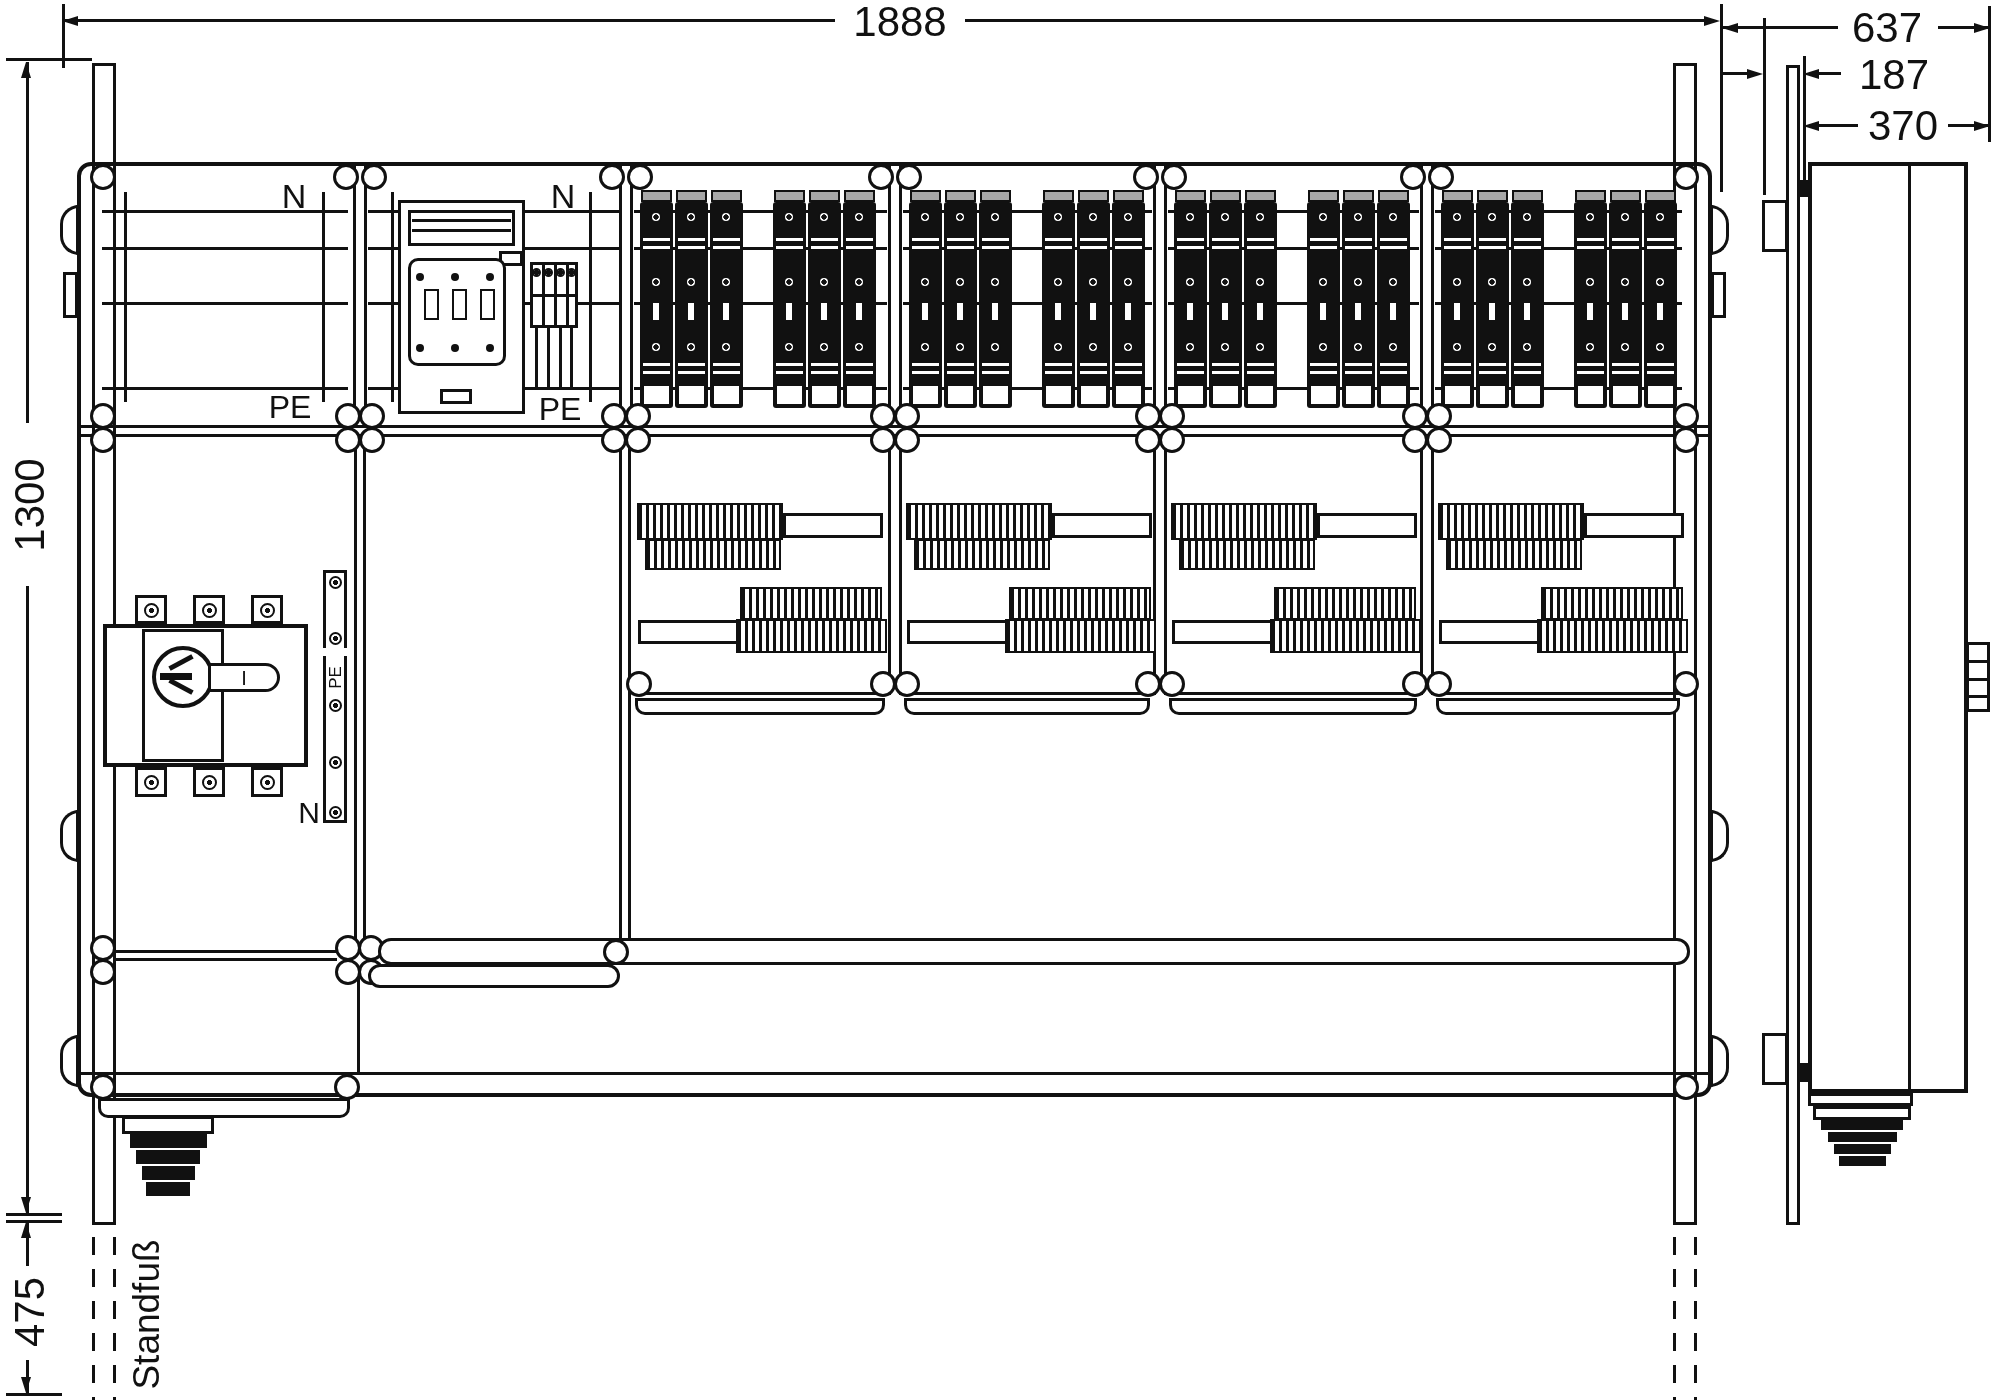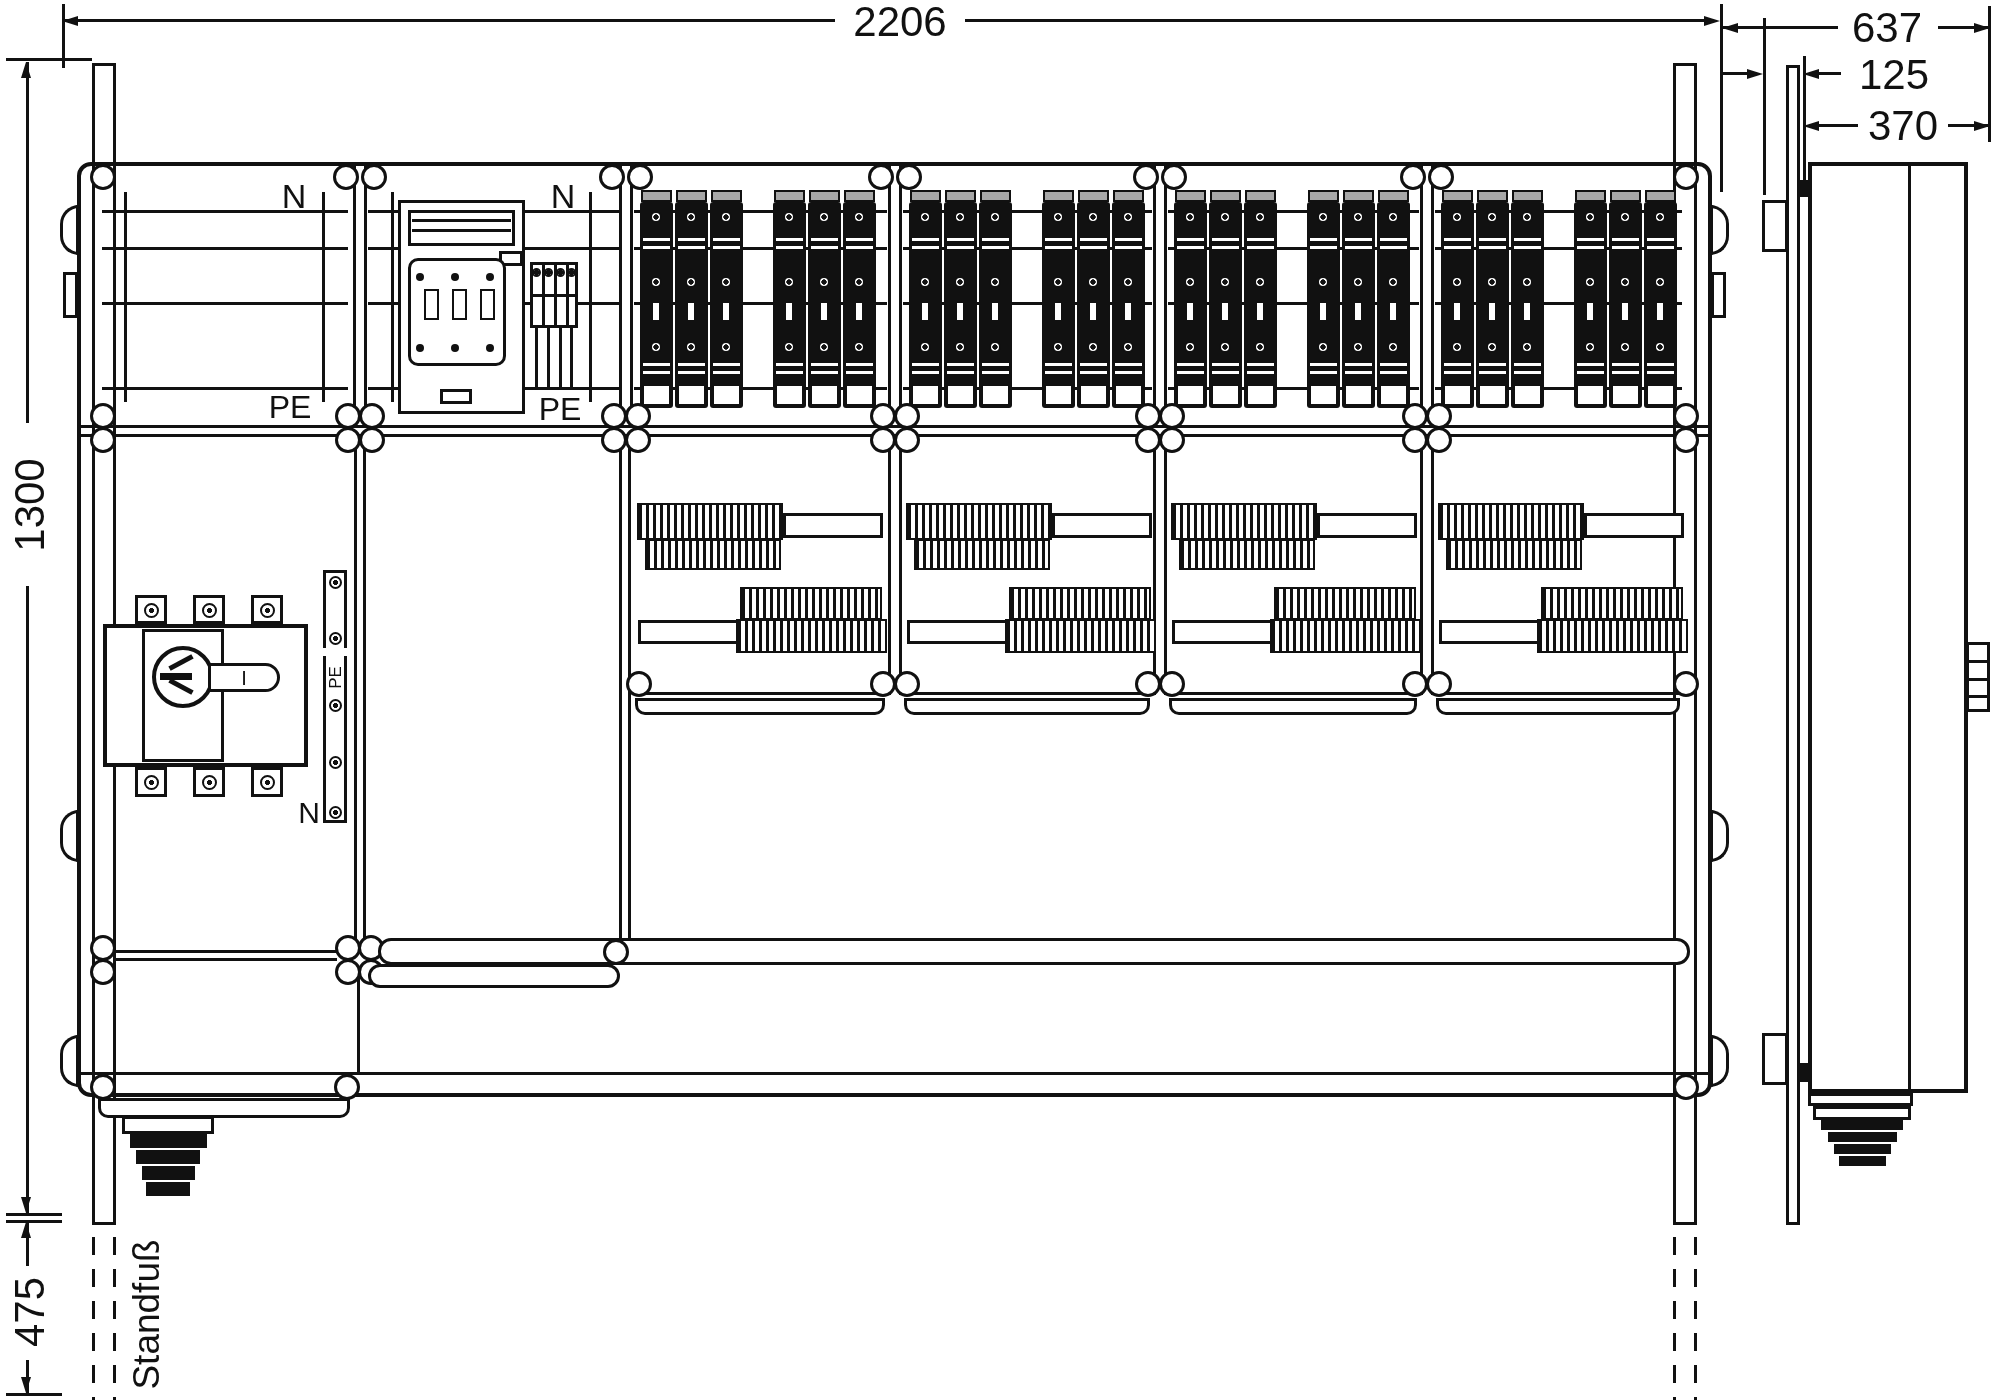--- a/index.html
+++ b/index.html
@@ -35,34 +35,34 @@
 </head>
 <body>
 
 <div id="scene">
     <div class="abs ln" style="left: 62px; top: 4px; width: 3px; height: 64px;"></div>
     <div class="abs ln" style="left: 1720px; top: 4px; width: 3px; height: 188px;"></div>
     <div class="abs ln" style="left: 62px; top: 19px; width: 773px; height: 3px;"></div>
     <div class="abs ln" style="left: 965px; top: 19px; width: 747px; height: 3px;"></div>
     <div class="abs arw left" style="left: 62px; top: 16px; width: 0px; height: 0px;"></div>
     <div class="abs arw right" style="left: 1704px; top: 16px; width: 0px; height: 0px;"></div>
-    <div class="abs txt" style="left: 835px; top: 0px; width: 130px; height: 44px; font-size: 42px;">2206</div>
+    <div class="abs txt" style="left: 835px; top: 0px; width: 130px; height: 44px; font-size: 42px;">1888</div>
     <div class="abs ln" style="left: 1722px; top: 26px; width: 116px; height: 3px;"></div>
     <div class="abs ln" style="left: 1938px; top: 26px; width: 52px; height: 3px;"></div>
     <div class="abs arw left" style="left: 1722px; top: 23px; width: 0px; height: 0px;"></div>
     <div class="abs arw right" style="left: 1974px; top: 23px; width: 0px; height: 0px;"></div>
     <div class="abs ln" style="left: 1988px; top: 6px; width: 3px; height: 136px;"></div>
     <div class="abs txt" style="left: 1836px; top: 6px; width: 102px; height: 44px; font-size: 42px;">637</div>
     <div class="abs ln" style="left: 1763px; top: 18px; width: 3px; height: 177px;"></div>
     <div class="abs ln" style="left: 1803px; top: 56px; width: 3px; height: 139px;"></div>
     <div class="abs ln" style="left: 1722px; top: 72px; width: 25px; height: 3px;"></div>
     <div class="abs arw right" style="left: 1747px; top: 69px; width: 0px; height: 0px;"></div>
     <div class="abs arw left" style="left: 1803px; top: 69px; width: 0px; height: 0px;"></div>
     <div class="abs ln" style="left: 1819px; top: 72px; width: 22px; height: 3px;"></div>
-    <div class="abs txt" style="left: 1844px; top: 53px; width: 100px; height: 44px; font-size: 42px;">125</div>
+    <div class="abs txt" style="left: 1844px; top: 53px; width: 100px; height: 44px; font-size: 42px;">187</div>
     <div class="abs arw left" style="left: 1803px; top: 121px; width: 0px; height: 0px;"></div>
     <div class="abs ln" style="left: 1819px; top: 124px; width: 39px; height: 3px;"></div>
     <div class="abs ln" style="left: 1948px; top: 124px; width: 42px; height: 3px;"></div>
     <div class="abs arw right" style="left: 1974px; top: 121px; width: 0px; height: 0px;"></div>
     <div class="abs txt" style="left: 1856px; top: 104px; width: 94px; height: 44px; font-size: 42px;">370</div>
     <div class="abs ln" style="left: 6px; top: 58px; width: 86px; height: 3px;"></div>
     <div class="abs ln" style="left: 6px; top: 1213px; width: 56px; height: 3px;"></div>
     <div class="abs ln" style="left: 26px; top: 62px; width: 3px; height: 361px;"></div>
     <div class="abs ln" style="left: 26px; top: 586px; width: 3px; height: 629px;"></div>
     <div class="abs arw up" style="left: 21px; top: 62px; width: 0px; height: 0px;"></div>

